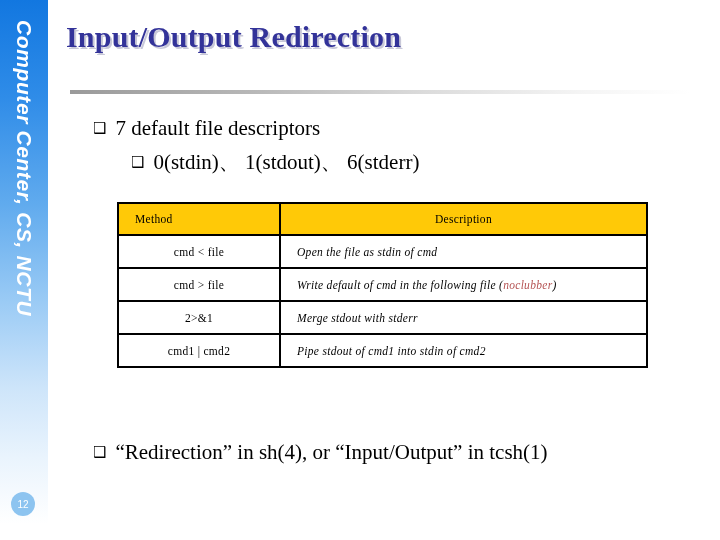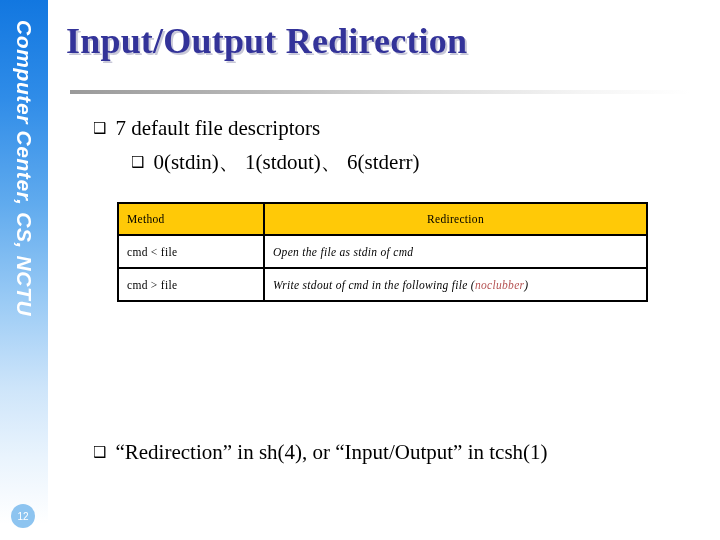--- a/index.html
+++ b/index.html
@@ -52,41 +52,41 @@
     font-weight: bold;
     font-size: 21px;
     letter-spacing: 0.6px;
     white-space: nowrap;
     padding-left: 18px;
     box-sizing: border-box;
   }
   #page-badge {
     position: absolute;
     left: 11px;
-    top: 504px;
+    top: 492px;
     width: 24px;
     height: 24px;
     border-radius: 50%;
     background: #8dc4f0;
     color: #ffffff;
     font-family: "Liberation Sans", sans-serif;
     font-size: 10px;
     display: flex;
     align-items: center;
     justify-content: center;
   }
 
   
   #title {
     position: absolute;
     left: 66px;
     top: 20px;
     font-family: "Liberation Serif", serif;
     font-weight: bold;
-    font-size: 36px;
+    font-size: 30px;
     color: #333399;
     text-shadow: 2px 2px 0 #c8c8d8;
     letter-spacing: 0.2px;
     white-space: nowrap;
   }
   #title-rule {
     position: absolute;
     left: 70px;
     top: 90px;
     width: 620px;
@@ -131,32 +131,32 @@
     border-collapse: collapse;
     table-layout: fixed;
     background: #ffffff;
   }
   #io-table th, #io-table td {
     border: 2px solid #000000;
     font-family: "Liberation Serif", serif;
     font-size: 11.5px;
     font-weight: normal;
     color: #000000;
-    padding: 6px 8px;
+    padding: 6px 16px;
     vertical-align: middle;
     letter-spacing: 0.3px;
   }
   #io-table thead th {
     background: #ffc907;
     height: 18px;
   }
   th.col-method { width: 128px; text-align: left; }
   th.col-desc { text-align: center; }
   #io-table tbody td { height: 19px; }
-  td.cell-method { text-align: left; }
+  td.cell-method { text-align: center; }
   td.cell-desc { text-align: left; font-style: italic; }
   .hl-red { color: #b55353; }
 </style>
 </head>
 <body>
 
 <div id="slide">
 
   <div id="sidebar">
     <div id="sidebar-text">Computer Center, CS, NCTU</div>
@@ -173,31 +173,39 @@
 
   <div class="bullet-l2" id="bullet2">
     <span class="sq">❑</span>
     <span>0(stdin)、 1(stdout)、 6(stderr)</span>
   </div>
 
   <table id="io-table">
     <thead>
       <tr>
         <th class="col-method">Method</th>
-        <th class="col-desc">Redirection</th>
+        <th class="col-desc">Description</th>
       </tr>
     </thead>
     <tbody id="io-table-body">
     <tr>
           <td class="cell-method">cmd &lt; file</td>
           <td class="cell-desc">Open the file as stdin of cmd</td>
         </tr>
         <tr>
           <td class="cell-method">cmd &gt; file</td>
-          <td class="cell-desc"><span>Write stdout of cmd in the following file (</span><span class="hl-red" style="color: rgb(181, 83, 83);">noclubber</span><span>)</span></td>
+          <td class="cell-desc"><span>Write default of cmd in the following file (</span><span class="hl-red" style="color: rgb(181, 83, 83);">noclubber</span><span>)</span></td>
+        </tr>
+        <tr>
+          <td class="cell-method">2&gt;&amp;1</td>
+          <td class="cell-desc">Merge stdout with stderr</td>
+        </tr>
+        <tr>
+          <td class="cell-method">cmd1 | cmd2</td>
+          <td class="cell-desc">Pipe stdout of cmd1 into stdin of cmd2</td>
         </tr>
       </tbody>
   </table>
 
   <div class="bullet-l1" id="bullet3">
     <span class="sq">❑</span>
     <span>“Redirection” in sh(4), or “Input/Output” in tcsh(1)</span>
   </div>
 
 </div>

